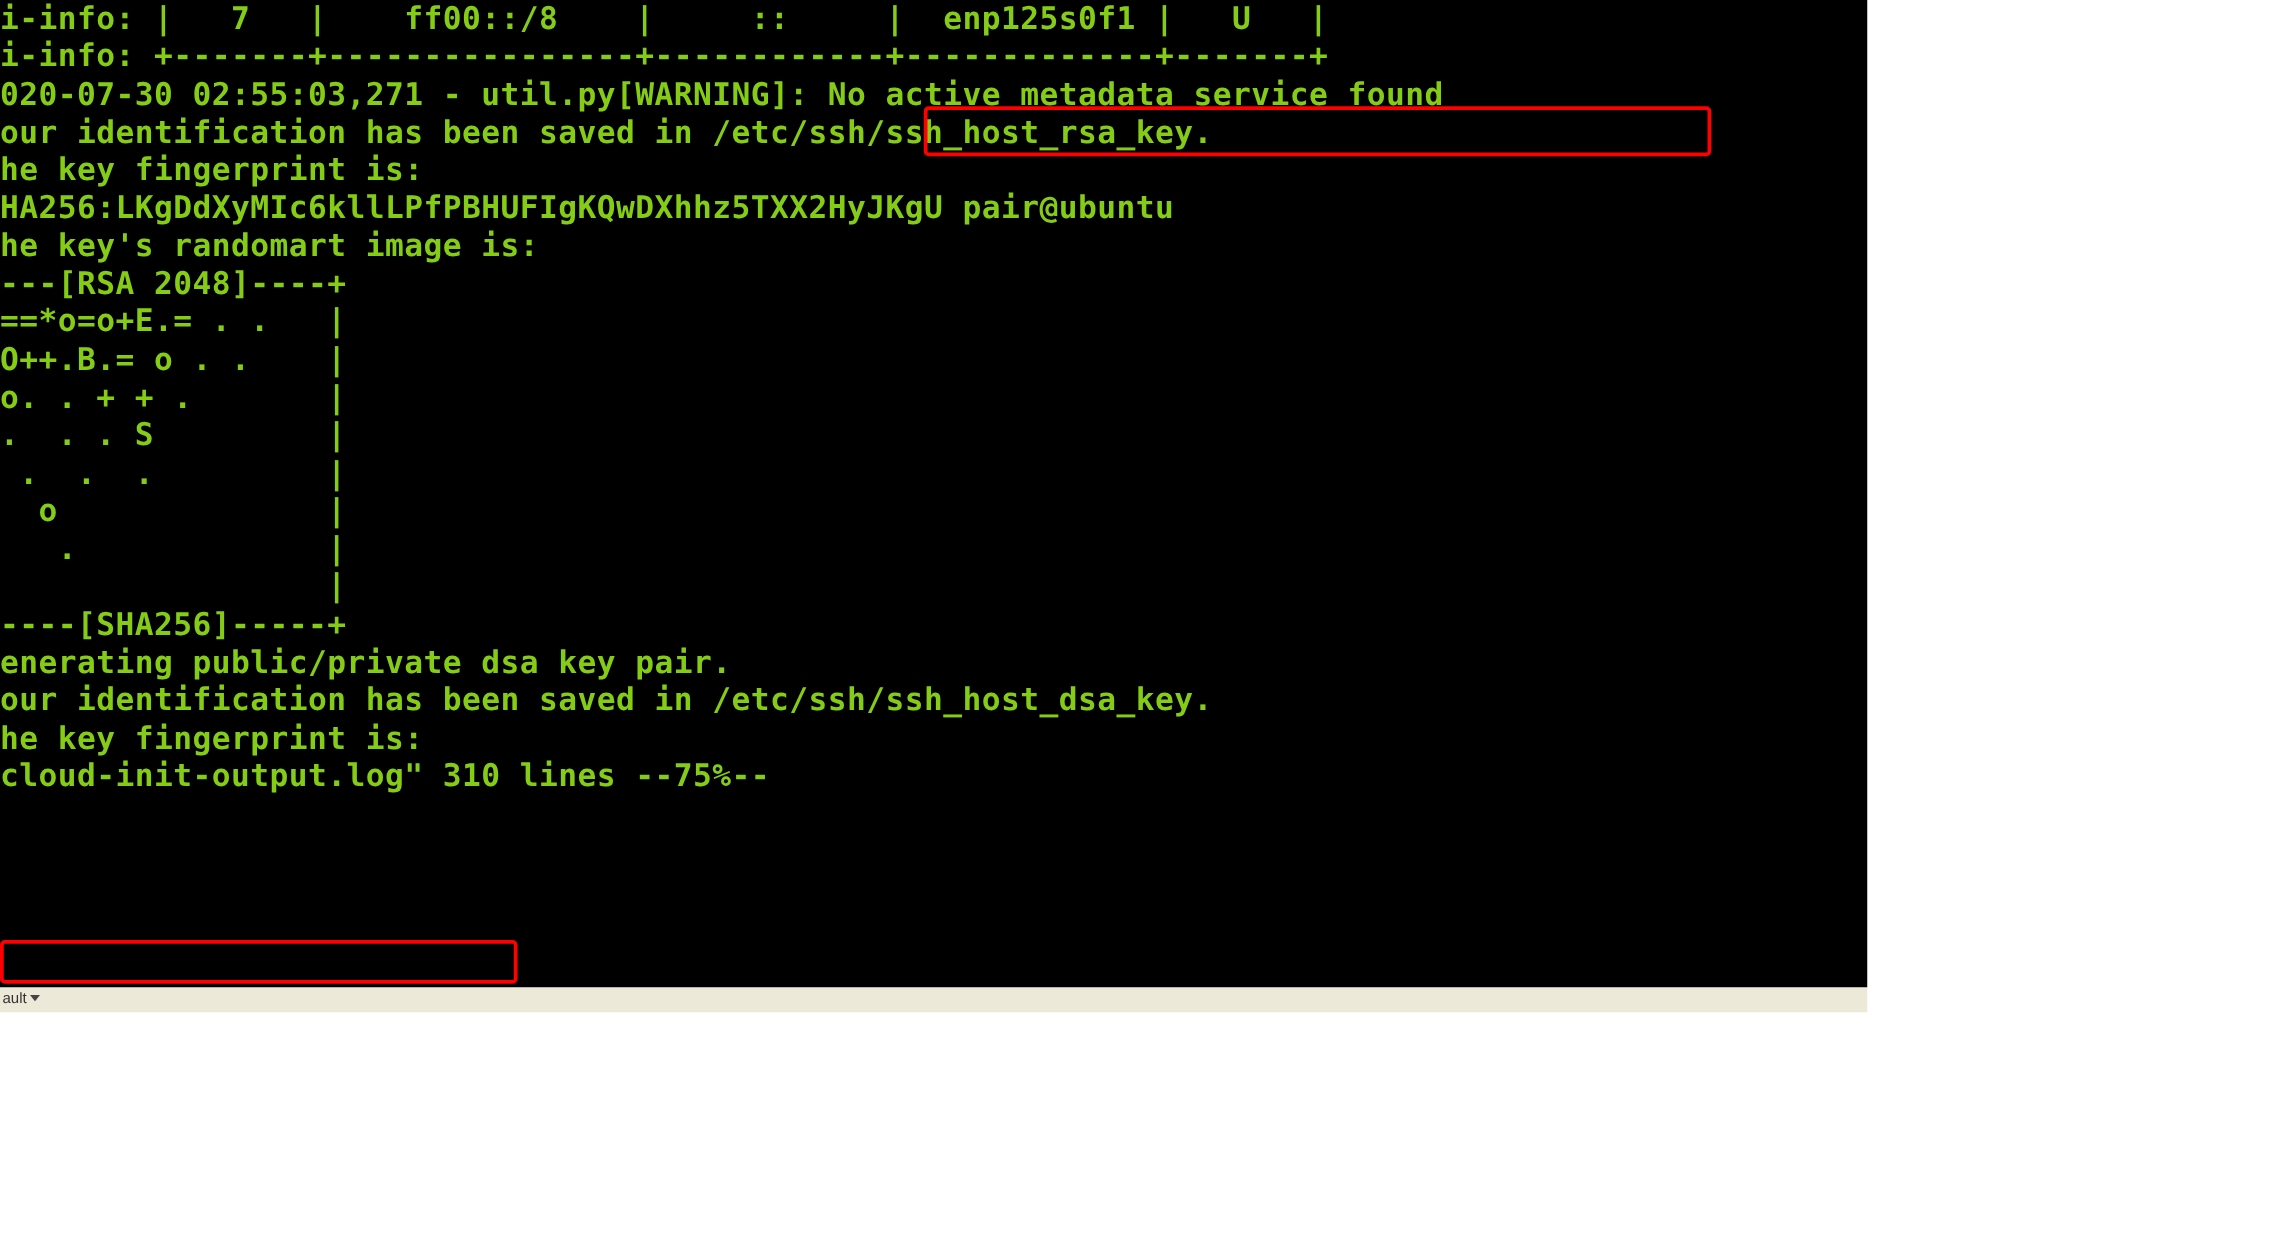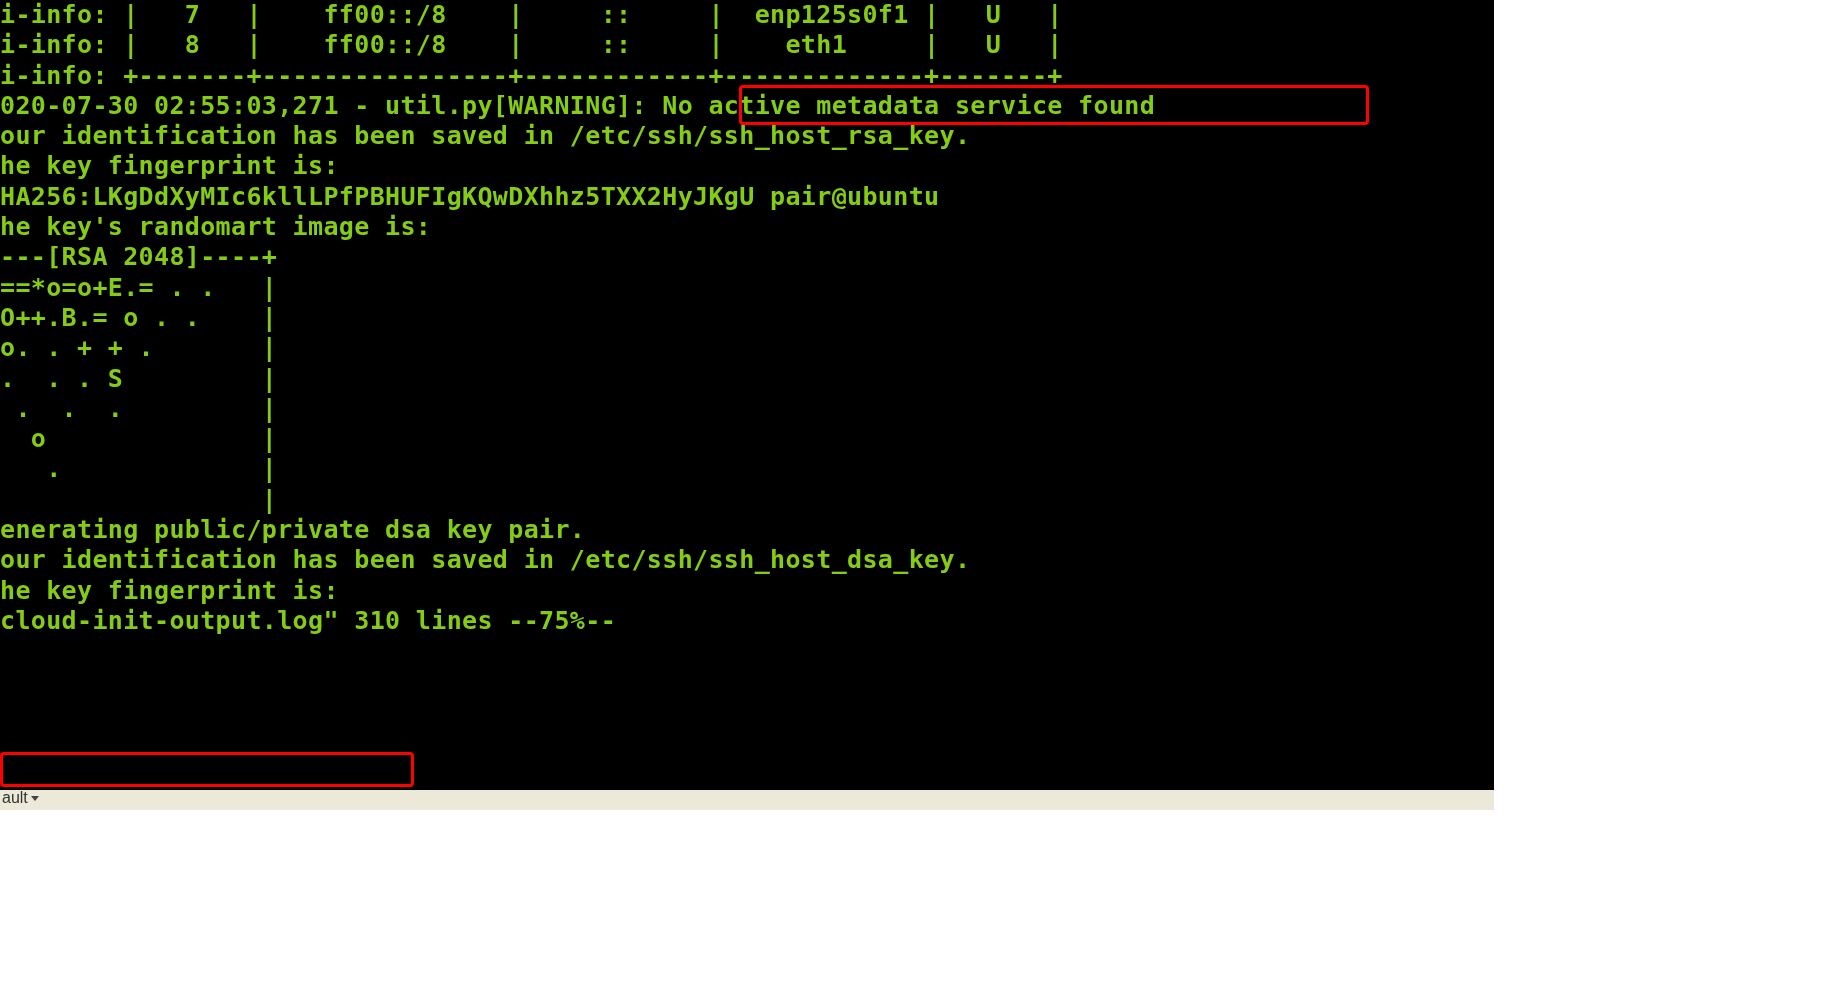--- a/index.html
+++ b/index.html
@@ -40,21 +40,21 @@
     box-sizing:border-box;
   }
   .bottom-strip{
     position:absolute;
     top:790px;
     left:0;
     width:1494px;
     height:20px;
     background:#ece9d8;
     font-family:Tahoma,Arial,sans-serif;
-    font-size:16px;
+    font-size:12px;
     color:#333;
     padding-left:2px;
     box-sizing:border-box;
     line-height:16px;
   }
   .right-blank{
     position:absolute;
     top:0;
     left:1494px;
     width:339px;
@@ -77,36 +77,36 @@
     border-top:5px solid #444;
     margin-left:3px;
     vertical-align:middle;
   }
 </style>
 </head>
 <body>
 
 <div class="terminal">
   <div class="term-line">i-info: |   7   |    ff00::/8    |     ::     |  enp125s0f1 |   U   |</div>
-  <div class="term-line">i-info: |   8   |    ff00::/8    |     ::     |    eth1     |   U   |</div>
   <div class="term-line">i-info: +-------+----------------+------------+-------------+-------+</div>
   <div class="term-line">020-07-30 02:55:03,271 - util.py[WARNING]: No active metadata service found</div>
   <div class="term-line">our identification has been saved in /etc/ssh/ssh_host_rsa_key.</div>
   <div class="term-line">he key fingerprint is:</div>
   <div class="term-line">HA256:LKgDdXyMIc6kllLPfPBHUFIgKQwDXhhz5TXX2HyJKgU pair@ubuntu</div>
   <div class="term-line">he key's randomart image is:</div>
   <div class="term-line">---[RSA 2048]----+</div>
   <div class="term-line">==*o=o+E.= . .   |</div>
   <div class="term-line">O++.B.= o . .    |</div>
   <div class="term-line">o. . + + .       |</div>
   <div class="term-line">.  . . S         |</div>
   <div class="term-line"> .  .  .         |</div>
   <div class="term-line">  o              |</div>
   <div class="term-line">   .             |</div>
   <div class="term-line">                 |</div>
+  <div class="term-line">----[SHA256]-----+</div>
   <div class="term-line">enerating public/private dsa key pair.</div>
   <div class="term-line">our identification has been saved in /etc/ssh/ssh_host_dsa_key.</div>
   <div class="term-line">he key fingerprint is:</div>
   <div class="term-line">cloud-init-output.log" 310 lines --75%--</div>
 
   <div class="highlight-box-1" style="top:85px;left:739px;width:630px;height:40px;"></div>
   <div class="highlight-box-2" style="top:752px;left:0px;width:414px;height:35px;"></div>
 </div>
 
 <div class="bottom-strip">

